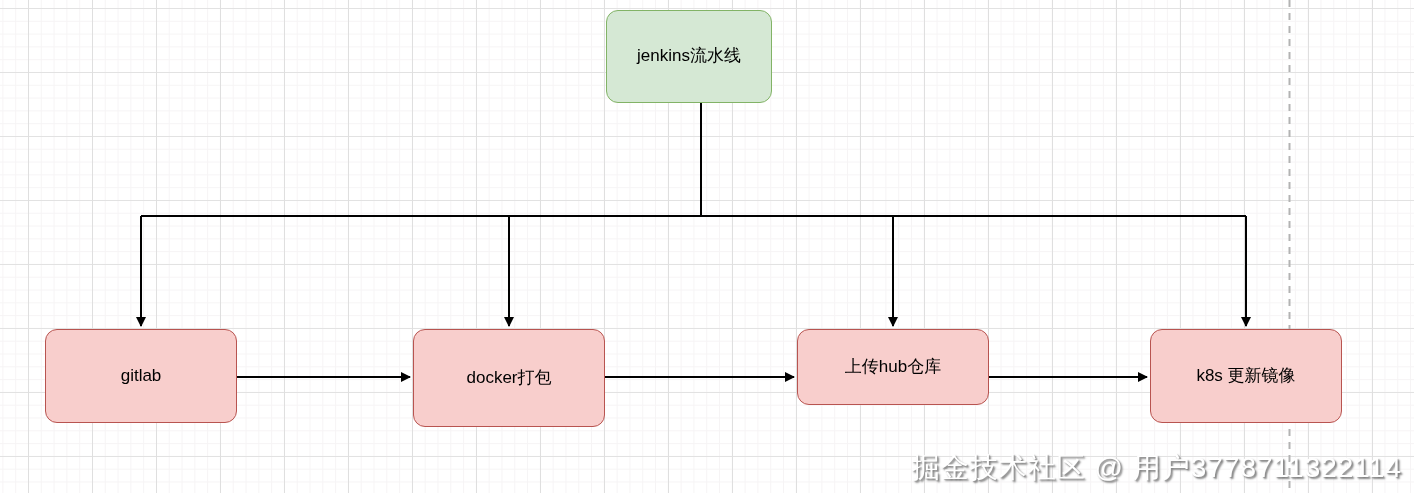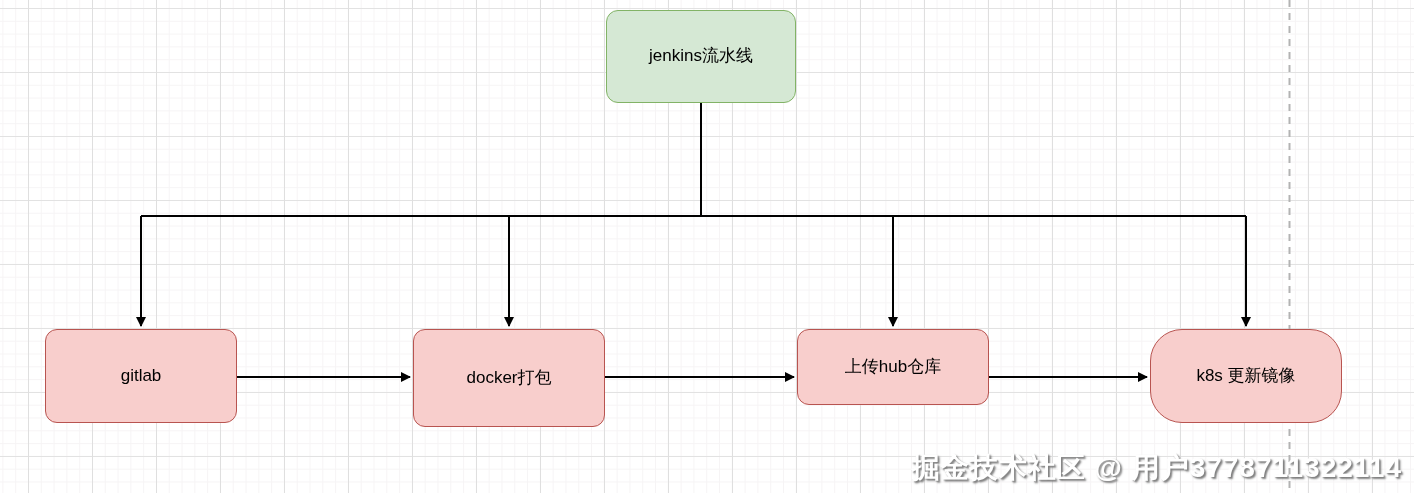--- a/index.html
+++ b/index.html
@@ -75,39 +75,38 @@
   .node-root {
     background: var(--root-fill, #d5e8d4);
     border: 1.5px solid var(--root-border, #82b366);
   }
 
   .node-step {
     background: var(--step-fill, #f8cecc);
     border: 1.5px solid var(--step-border, #b85450);
   }
 
-  .node-jenkins { left: 606px; top: 10px;  width: 190px; height: 93px; }
+  .node-jenkins { left: 606px; top: 10px;  width: 166px; height: 93px; }
   .node-gitlab  { left: 45px;   top: 329px; width: 192px; height: 94px; }
   .node-docker  { left: 413px;  top: 329px; width: 192px; height: 98px; }
   .node-hub     { left: 797px;  top: 329px; width: 192px; height: 76px; }
-  .node-k8s     { left: 1150px; top: 329px; width: 192px; height: 94px; border-radius: 32px; }
+  .node-k8s     { left: 1150px; top: 329px; width: 192px; height: 94px; }
 
   .watermark {
     position: absolute;
     right: 12px;
     bottom: 6px;
     font-size: 28px;
     letter-spacing: 1px;
     color: #ffffff;
     text-shadow:
       2px 2px 2px rgba(120, 120, 120, 0.9),
       1px 1px 1px rgba(150, 150, 150, 0.7);
     white-space: nowrap;
     pointer-events: none;
-    font-weight: bold;
   }
 </style>
 </head>
 <body>
 
 <div class="canvas">
 
   <svg class="edges-svg" viewBox="0 0 1414 493" xmlns="http://www.w3.org/2000/svg">
     <defs>
       <marker id="arrow" viewBox="0 0 12 12" refX="10" refY="6" markerWidth="6" markerHeight="6" orient="auto-start-reverse">

